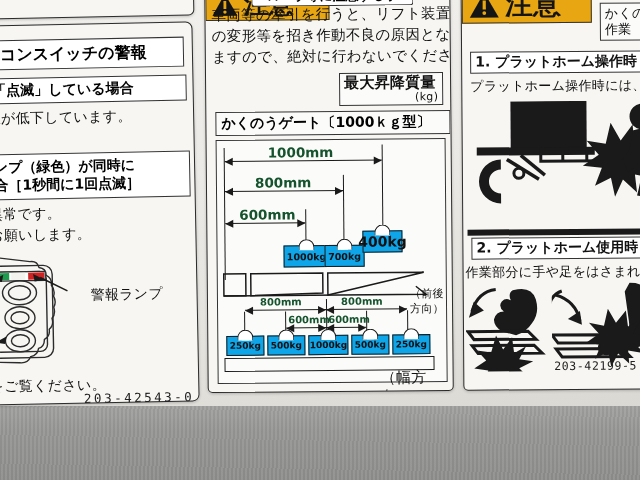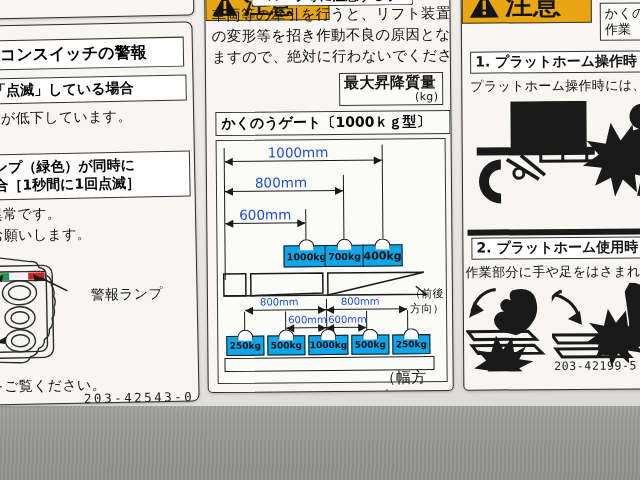--- a/index.html
+++ b/index.html
@@ -74,21 +74,21 @@
   .pendant{position:absolute;}
 
   
   #panel-center{left:206px;top:-14px;width:244px;height:404px;transform:rotate(-0.5deg);border-radius:5px;}
 
   .dimline{position:absolute;height:1px;background:#1a1a1a;}
   .vline{position:absolute;width:1.4px;background:#1a1a1a;}
   .arrowL,.arrowR{position:absolute;width:0;height:0;border-top:4px solid transparent;border-bottom:4px solid transparent;}
   .arrowL{border-right:8px solid #1a1a1a;}
   .arrowR{border-left:8px solid #1a1a1a;}
-  .dimtxt{position:absolute;font-weight:normal;color:#1d4ed8;white-space:nowrap;}
+  .dimtxt{position:absolute;font-weight:bold;color:#14532d;white-space:nowrap;}
 
   .weight{
     position:absolute;border:1.4px solid #1a1a1a;background:#0ea5e9;
     display:flex;align-items:center;justify-content:center;
     font-weight:bold;color:#111;box-sizing:border-box;
   }
   .weight:before{
     content:"";position:absolute;left:50%;top:-7px;transform:translateX(-50%);
     width:14px;height:10px;border:1.4px solid #1a1a1a;border-bottom:none;
     border-radius:8px 8px 0 0;background:#fff;
@@ -220,21 +220,21 @@
         <div class="arrowR" style="left:128px;top:199.5px;"></div>
         <div class="dimtxt" style="left:48px;top:187px;font-size:13.5px;">800mm</div>
 
         <div class="dimline" style="left:18px;top:235px;width:80px;"></div>
         <div class="arrowL" style="left:18px;top:231.5px;"></div>
         <div class="arrowR" style="left:90px;top:231.5px;"></div>
         <div class="dimtxt" style="left:32px;top:219px;font-size:13.5px;">600mm</div>
 
         <div class="weight" style="left:76px;top:258px;width:46px;height:22px;font-size:9.5px;">1000kg</div>
         <div class="weight" style="left:117px;top:258px;width:40px;height:22px;font-size:9.5px;">700kg</div>
-        <div class="weight" style="left:155px;top:258px;width:40px;height:22px;font-size:11px;">400kg</div>
+        <div class="weight" style="left:155px;top:244px;width:40px;height:22px;font-size:14px;">400kg</div>
 
         <svg style="position:absolute;left:15px;top:278px;" width="220" height="36" viewBox="0 0 220 36">
           <g fill="none" stroke="#1a1a1a" stroke-width="1.5">
             <path d="M1 8 h22 v22 h-22 z"></path>
             <path d="M28 8 h72 l0 20 l-72 2 z"></path>
             <path d="M105 8 h96 l-96 22 z"></path>
             <path d="M1 30 h202 l-10 -8"></path>
           </g>
         </svg>
 

